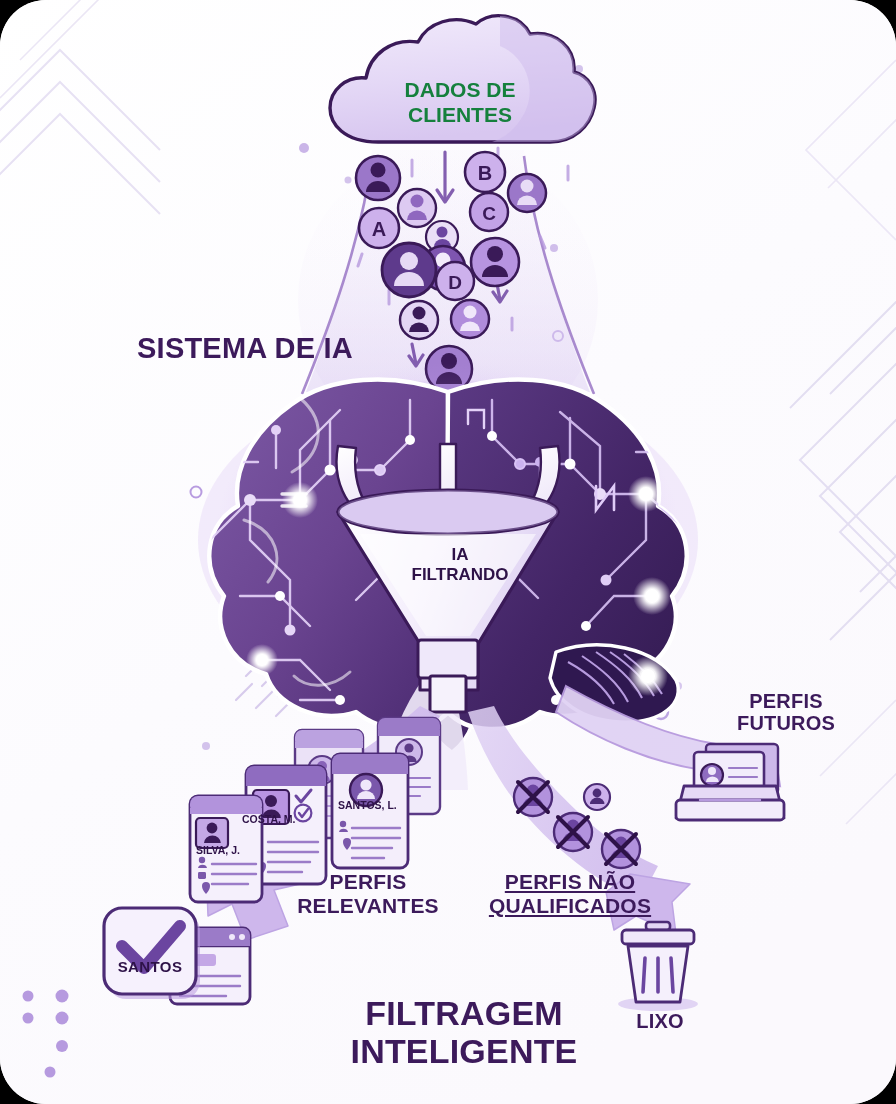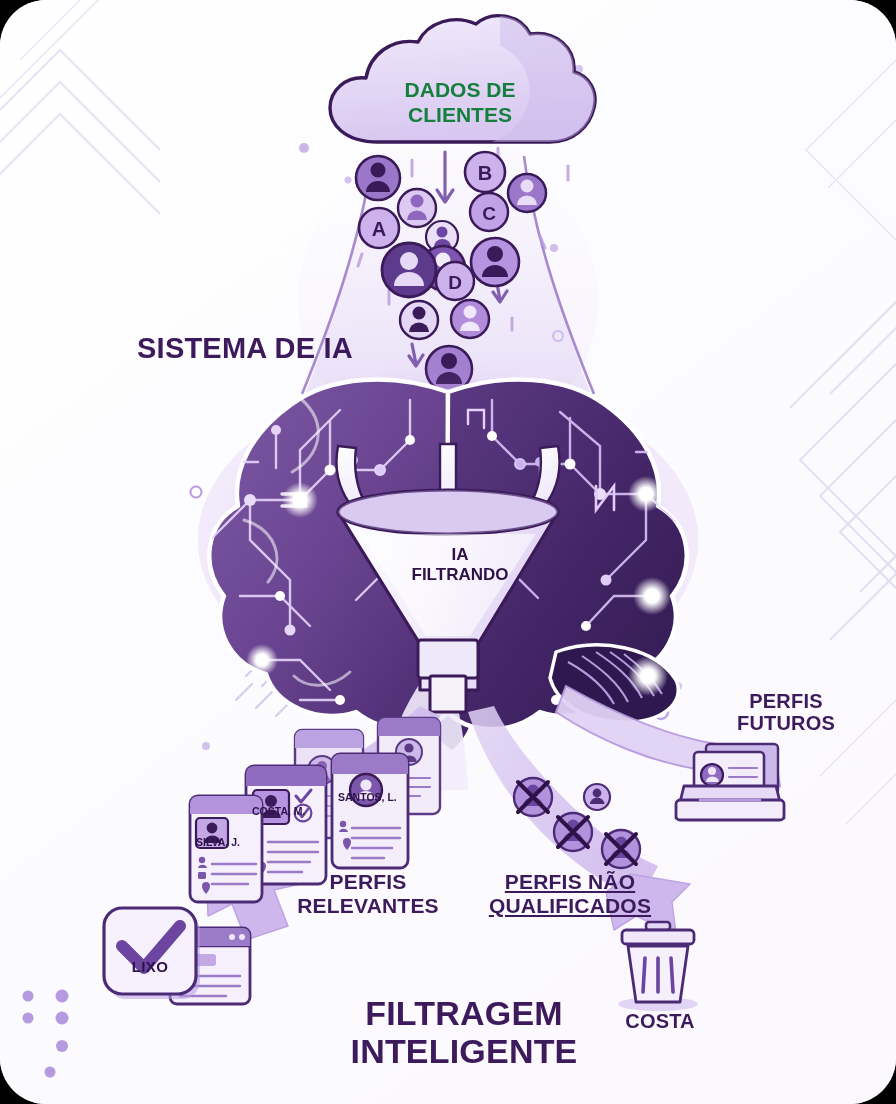--- a/index.html
+++ b/index.html
@@ -36,23 +36,24 @@
     font-weight:bold;color:#2e1248;text-align:center;line-height:1.2;
     white-space:pre-line;
   }
   .checktxt{
     position:absolute;left:104px;top:958px;width:92px;font-size:15px;
     font-weight:bold;color:#2e1248;text-align:center;letter-spacing:.4px;
   }
   .cardname{
     position:absolute;font-size:10.5px;font-weight:bold;color:#2e1248;
     white-space:nowrap;
+    margin-top:8px;
   }
   #nm0{left:196px;top:836px;}
-  #nm1{left:252px;top:805px;}
+  #nm1{left:242px;top:805px;}
   #nm2{left:338px;top:791px;}
 </style>
 </head>
 <body>
 
 <div id="card">
 
   <svg class="bgsvg" viewBox="0 0 896 1104">
     <defs>
       <linearGradient id="gBg" x1="0" y1="0" x2="0.6" y2="1">
@@ -658,24 +659,24 @@
 
   <div class="lbl" id="lbl-perfis-futuros">PERFIS
 FUTUROS</div>
 
   <div class="lbl" id="lbl-perfis-relevantes">PERFIS
 RELEVANTES</div>
 
   <div class="lbl" id="lbl-perfis-nao">PERFIS NÃO
 QUALIFICADOS</div>
 
-  <div class="checktxt">LIXO</div>
-
-
-  <div class="lbl" id="lbl-lixo">COSTA</div>
+  <div class="checktxt">SANTOS</div>
+
+
+  <div class="lbl" id="lbl-lixo">LIXO</div>
 
   <div class="lbl" id="lbl-filtragem">FILTRAGEM
 INTELIGENTE</div>
 
   <div class="cardname" id="nm0">SILVA, J.</div>
   <div class="cardname" id="nm1">COSTA, M.</div>
   <div class="cardname" id="nm2">SANTOS, L.</div>
 
 </div>
 

